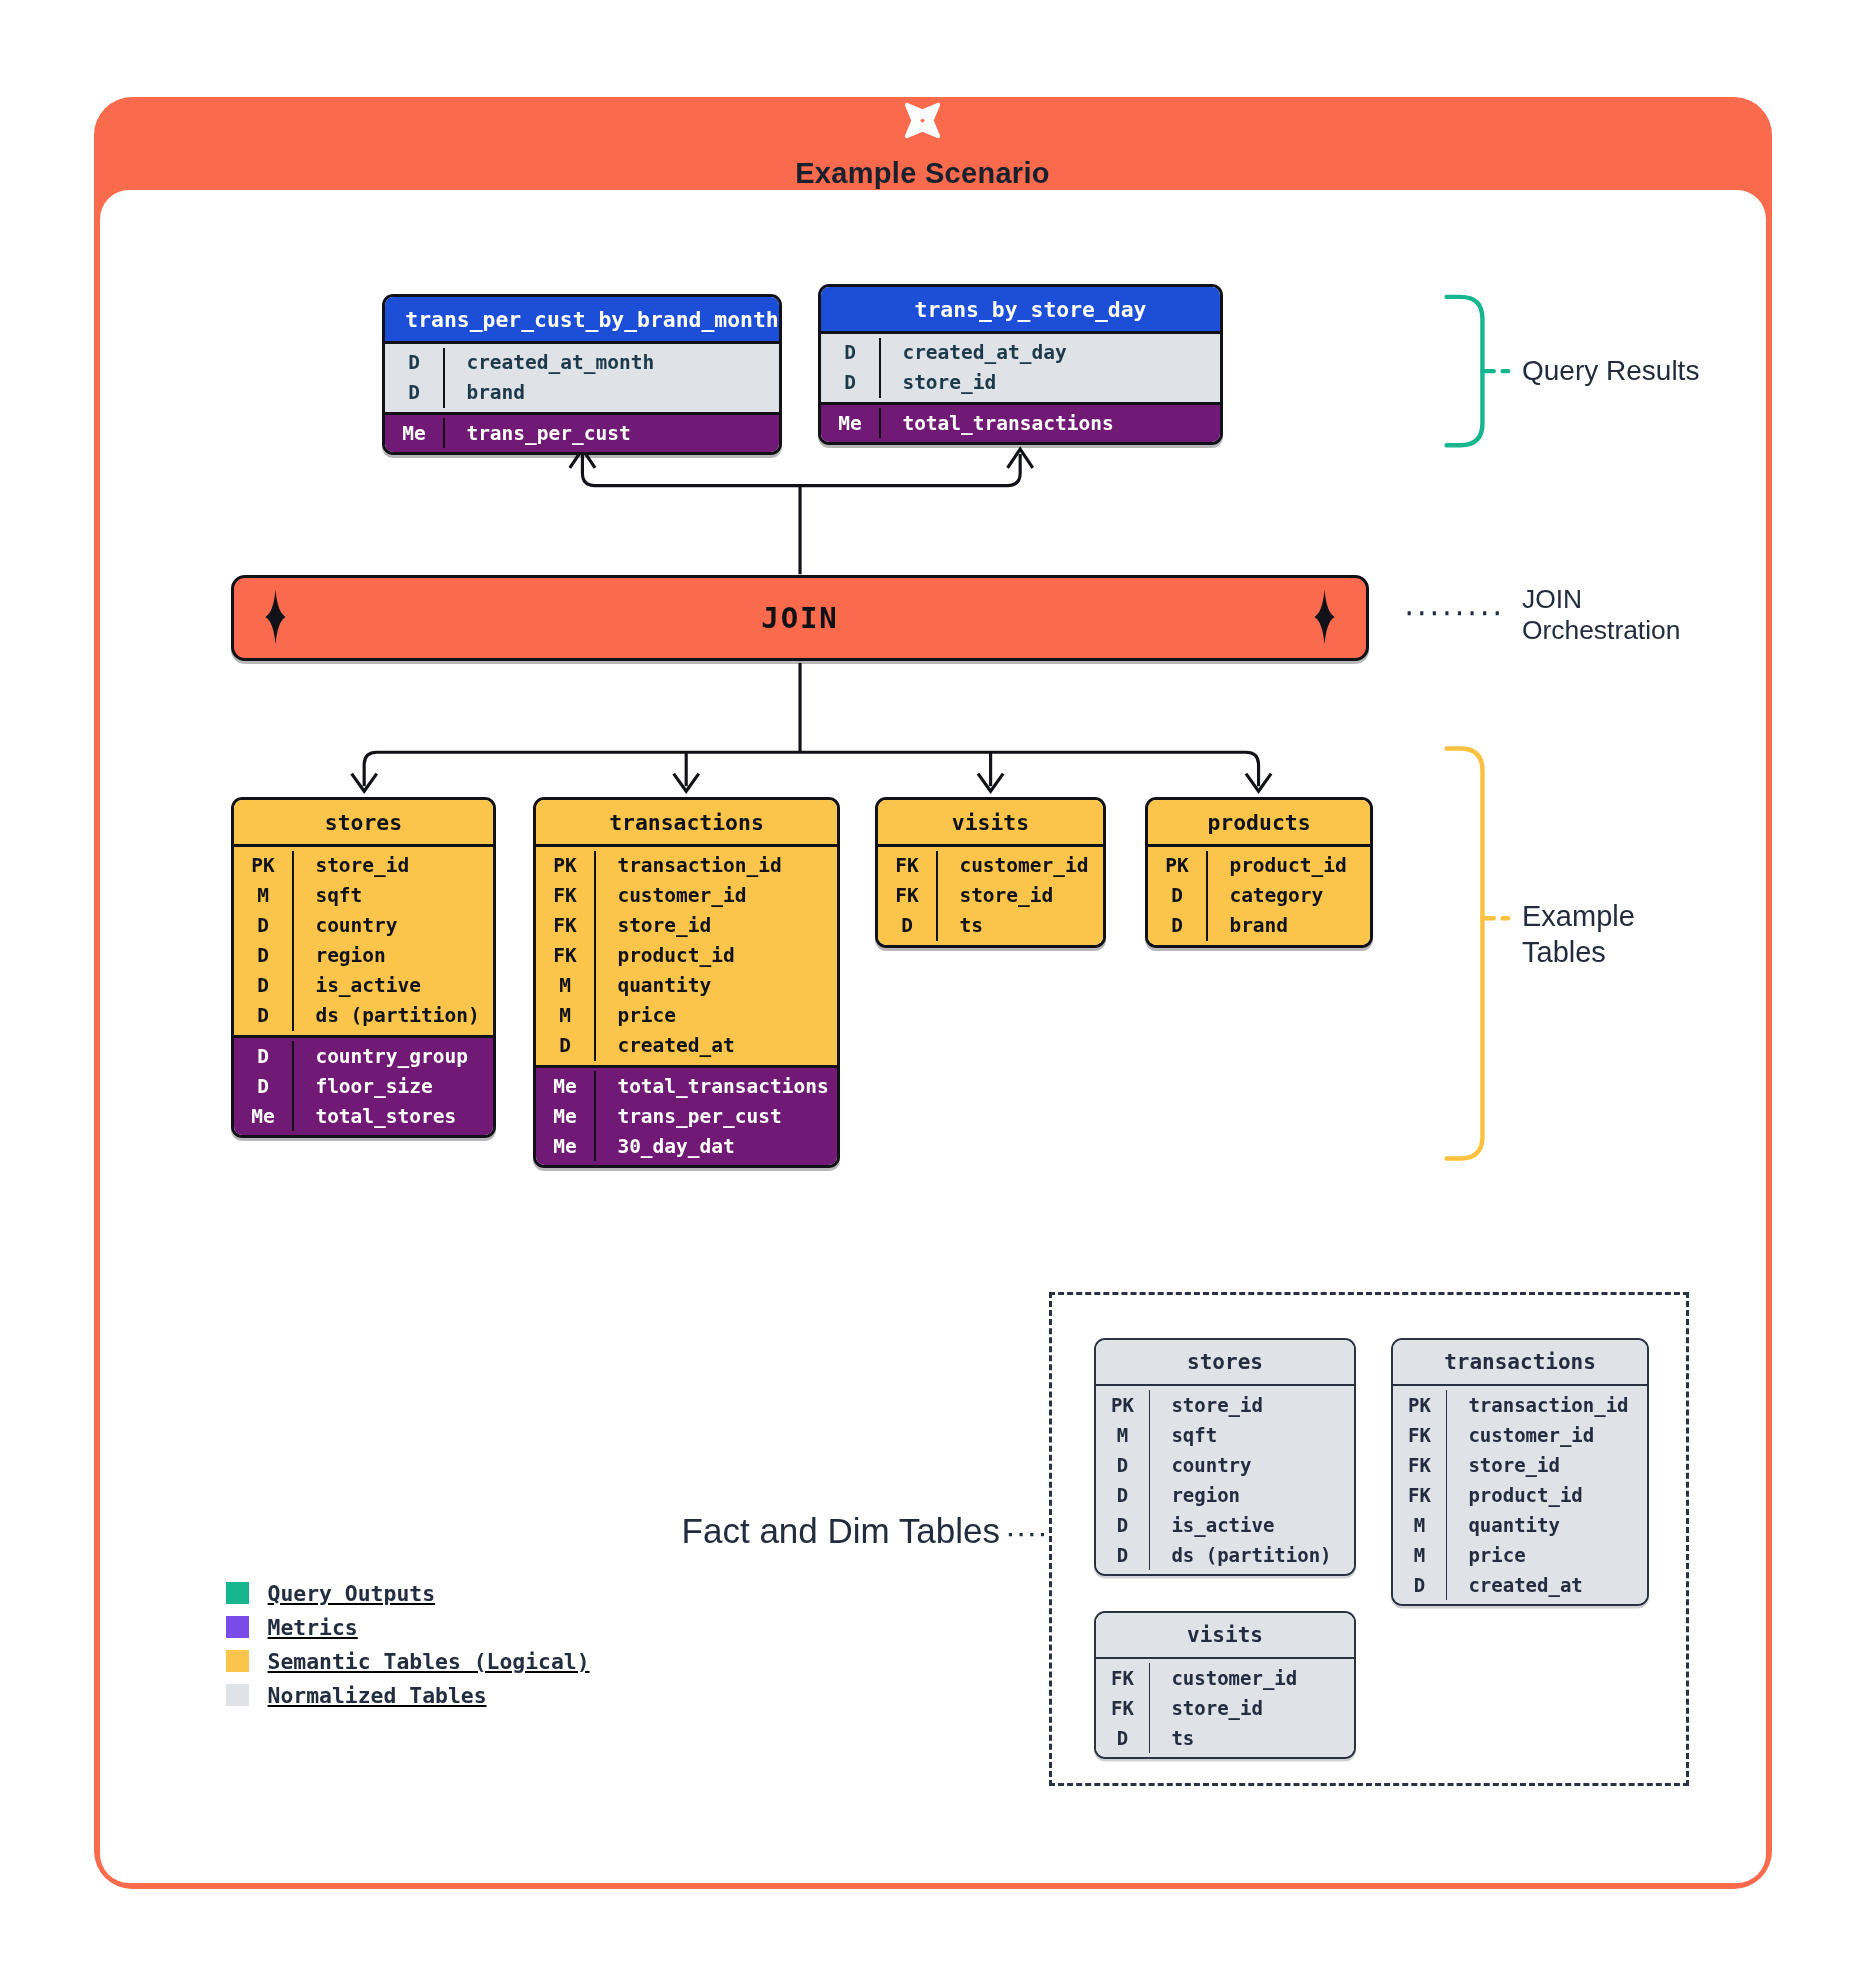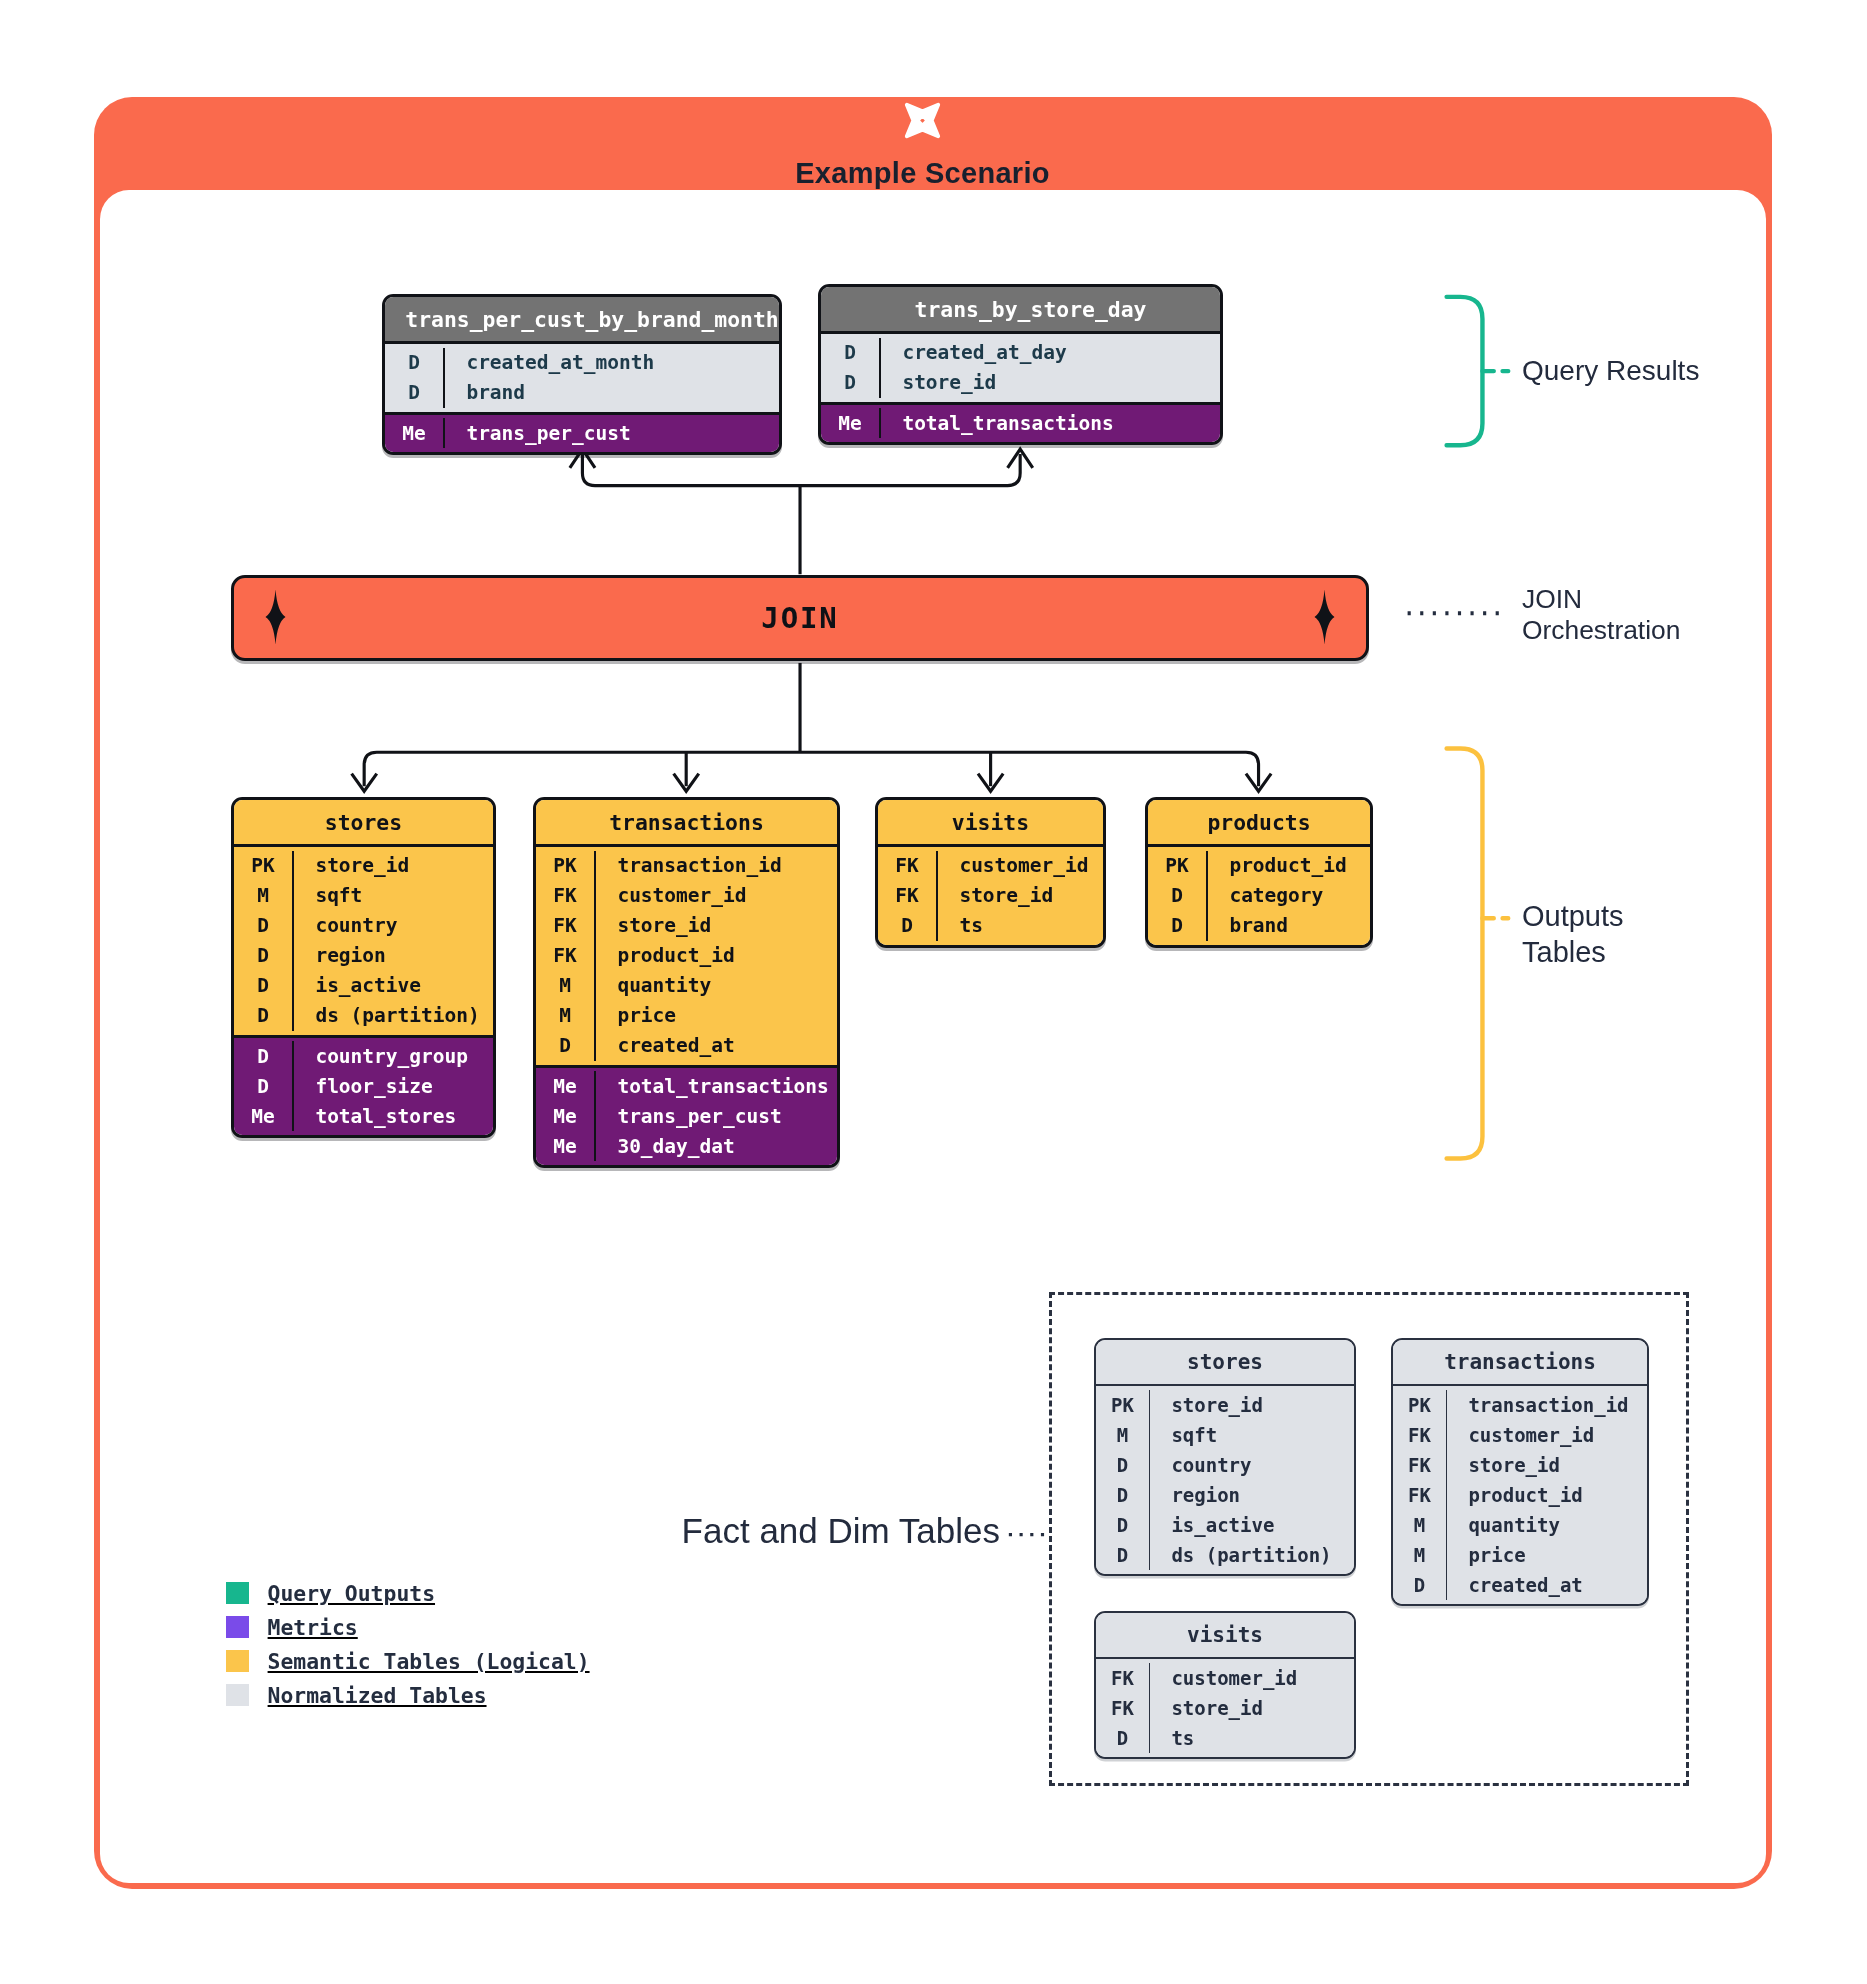--- a/index.html
+++ b/index.html
@@ -30,21 +30,21 @@
 
   
   .tbl{position:absolute;box-sizing:border-box;border-radius:11.3px;overflow:hidden;
         font-family:"DejaVu Sans Mono","Liberation Mono",monospace;font-weight:bold;
         z-index:3;background:#fff;}
   .tbl.dark{border:3.8px solid #101217;box-shadow:0 3.1px 0 rgba(16,18,23,.3);}
   .tbl.navy{border:2.5px solid #2a3140;box-shadow:0 2.5px 0 rgba(42,49,64,.22);}
   .tbl-header{display:flex;align-items:center;justify-content:center;}
   .dark .tbl-header{height:44px;font-size:21.4px;}
   .navy .tbl-header{height:44px;font-size:21px;}
-  .hdr-green{background:#737373;color:#ffffff;padding-left:20px;}
+  .hdr-green{background:#1d4ed8;color:#ffffff;padding-left:20px;}
   .hdr-yellow{background:#fbc54b;color:#101217;}
   .hdr-gray{background:#dfe2e7;color:#242d3f;}
   .sec{display:flex;padding:3.8px 0;}
   .dark .sec{border-top:3.1px solid #101217;}
   .navy .sec{border-top:2.5px solid #2a3140;}
   .keys{display:flex;flex-direction:column;align-items:center;flex:0 0 58px;}
   .dark .keys{border-right:2.5px solid #101217;}
   .navy .keys{flex-basis:53px;border-right:1.9px solid #2a3140;}
   .vals{flex:1;display:flex;flex-direction:column;padding-left:21.4px;min-width:0;}
   .cell{display:flex;align-items:center;white-space:nowrap;}
@@ -338,21 +338,21 @@
       </div>
     </div>
   </div>
 
 <div class="side-label lbl-query">Query Results</div>
 <div class="side-label lbl-join">
   <div>JOIN</div>
   <div>Orchestration</div>
 </div>
 <div class="side-label lbl-semantic">
-  <div>Outputs</div>
+  <div>Example</div>
   <div>Tables</div>
 </div>
 <div class="side-label lbl-factdim">Fact and Dim Tables</div>
 
 <div class="legend">
     <div class="legend-row">
       <span class="legend-swatch" style="background: rgb(23, 182, 142);"></span>
       <span class="legend-label">Query Outputs</span>
     </div>
     <div class="legend-row">

